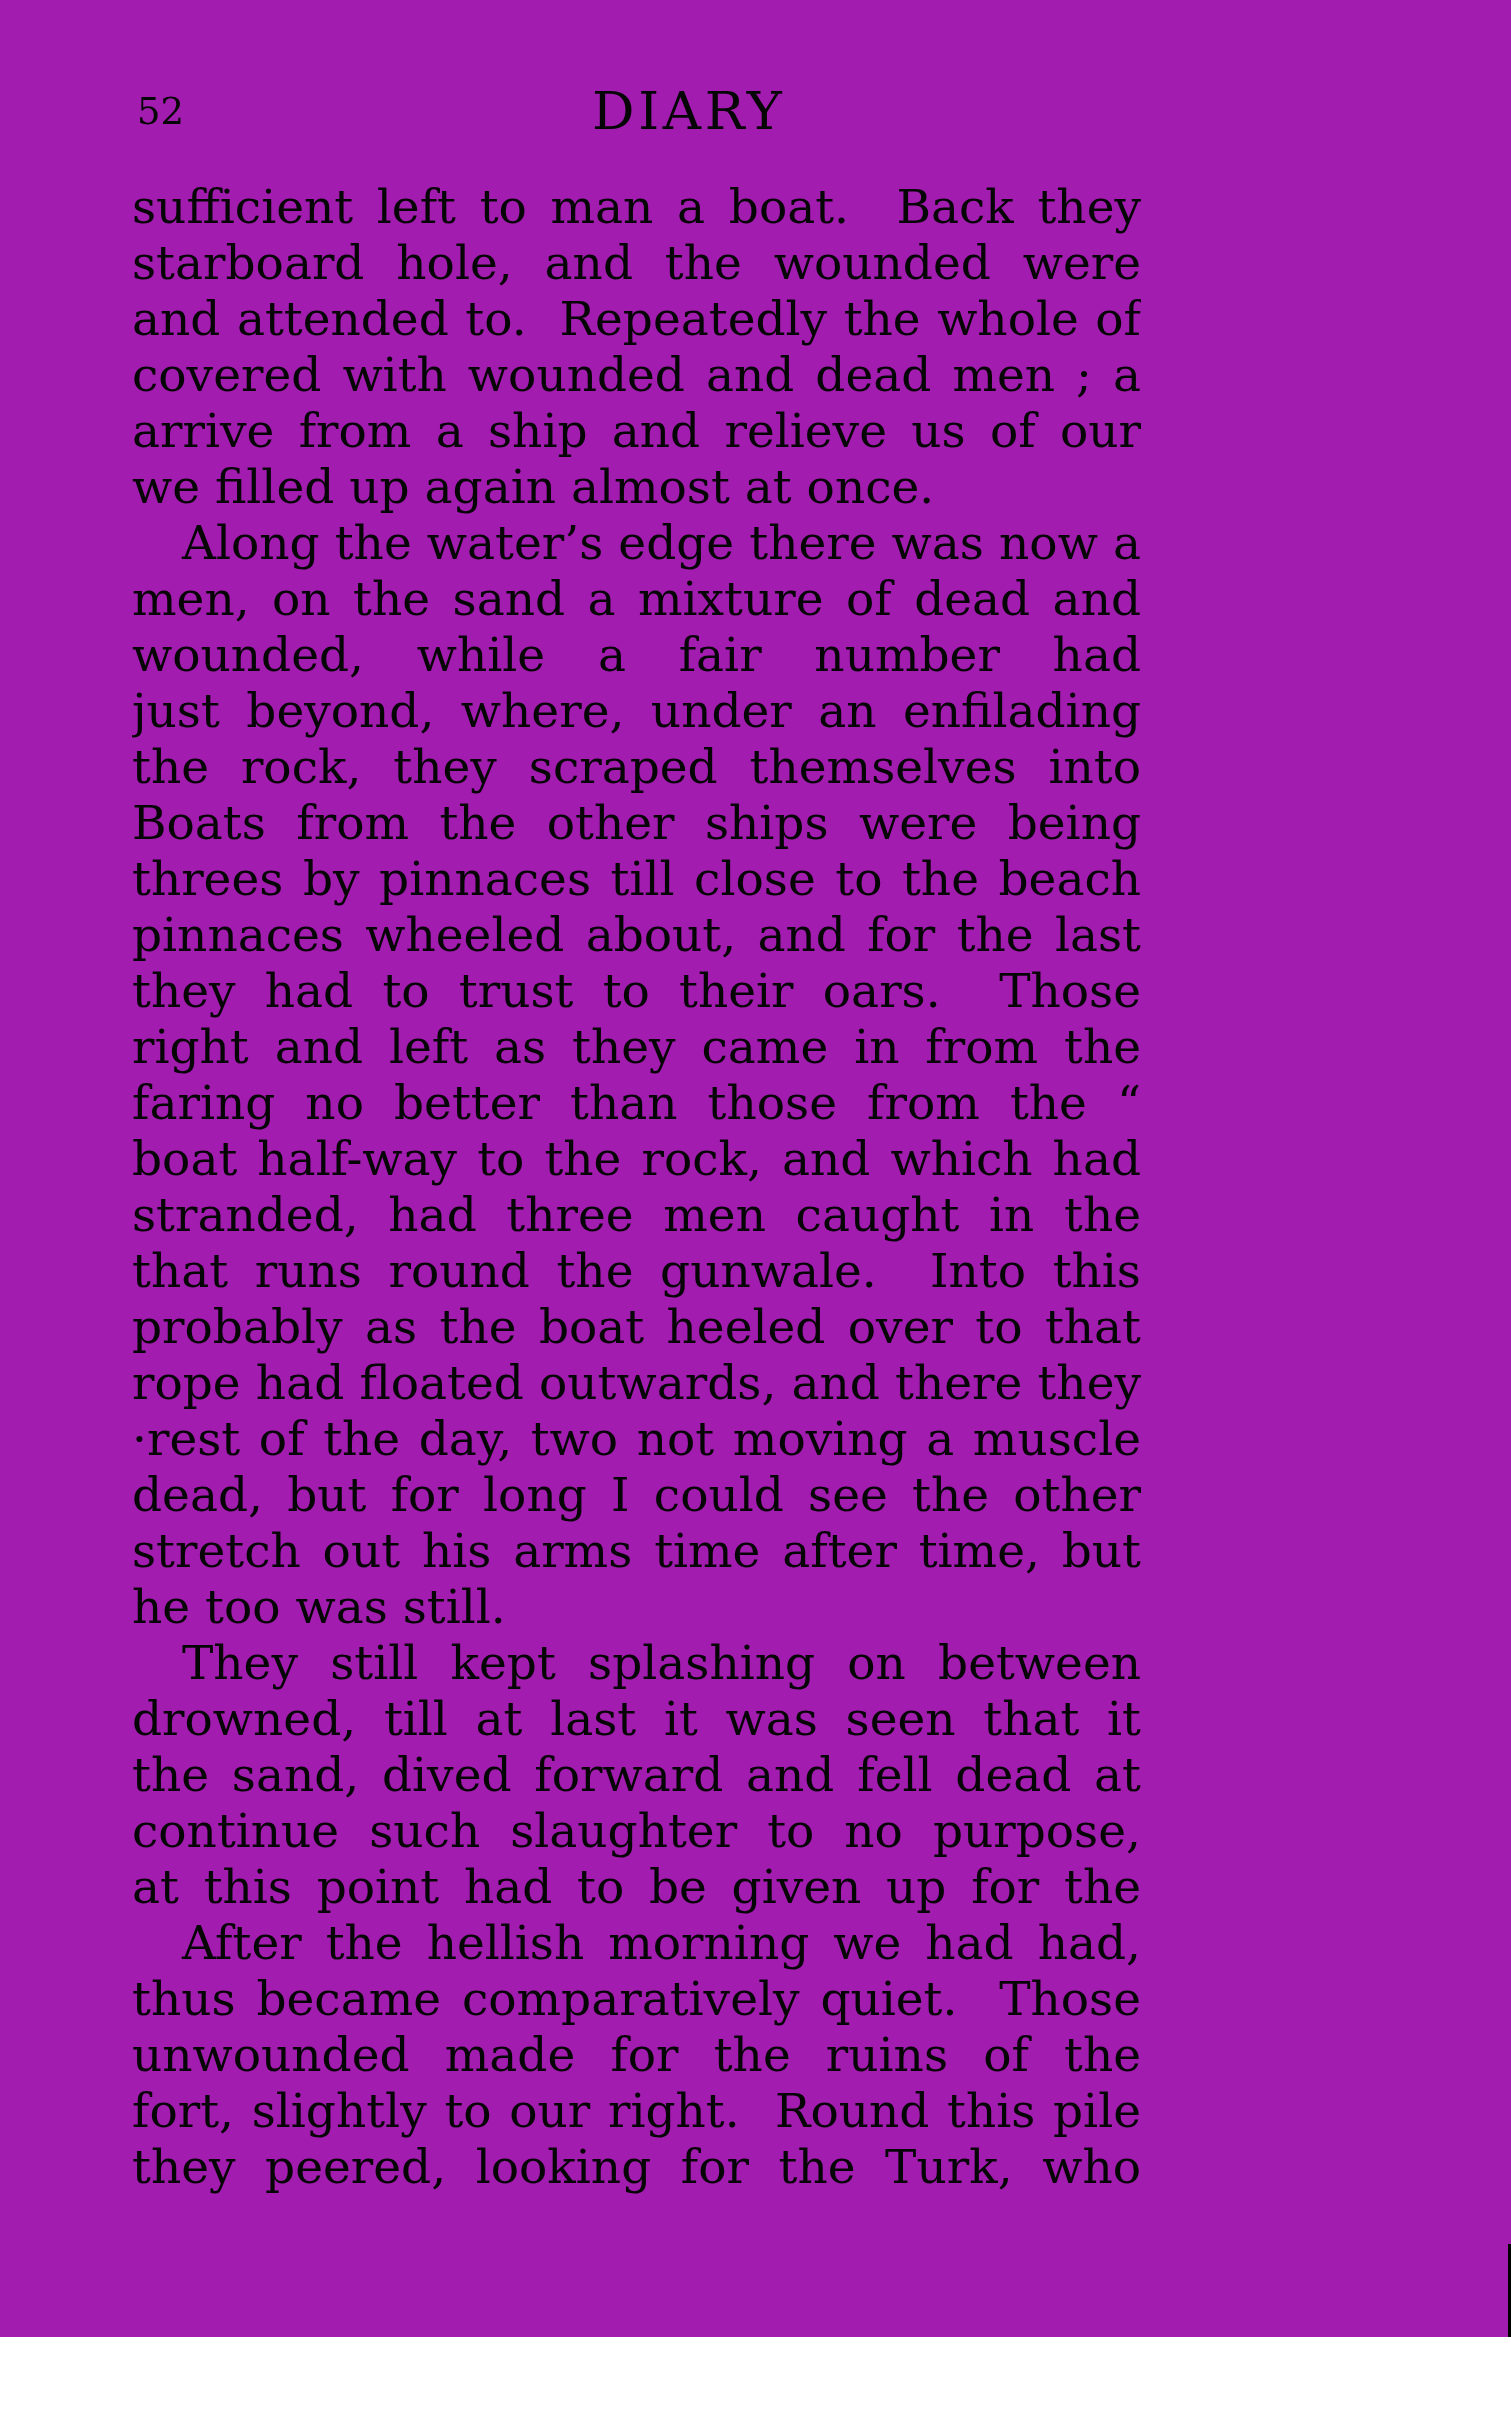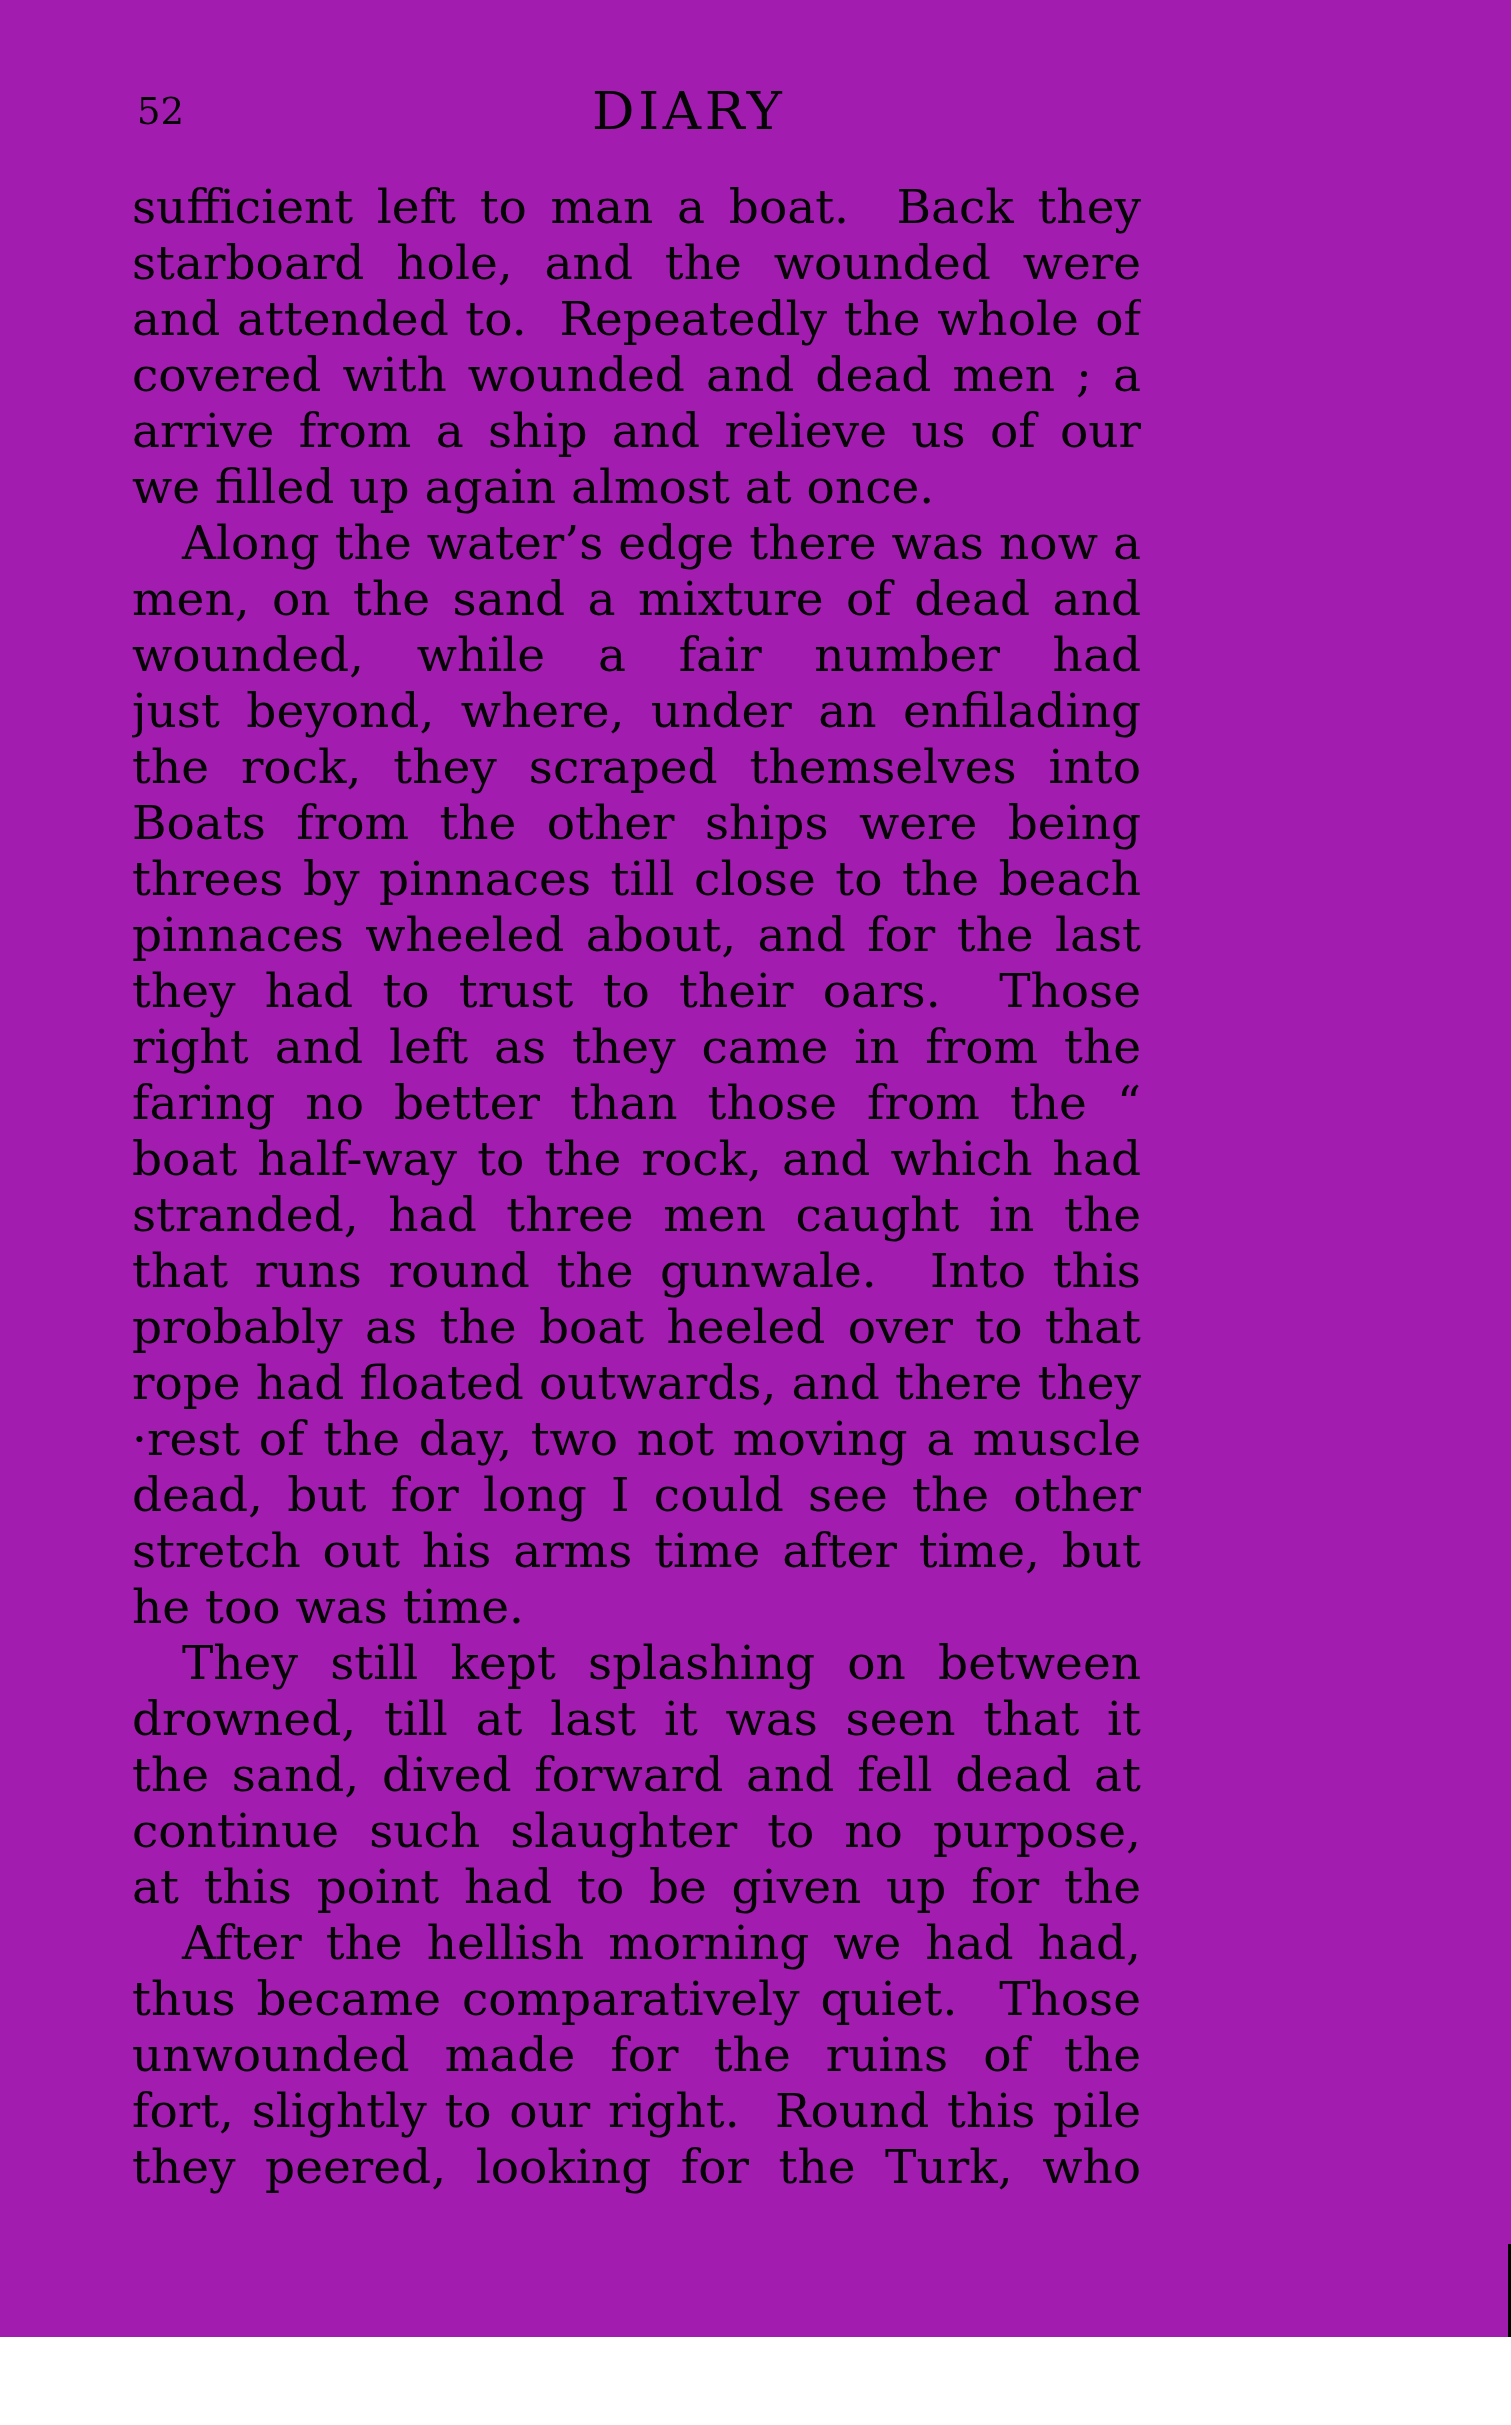--- a/index.html
+++ b/index.html
@@ -94,21 +94,21 @@
       <div class="line">right and left as they came in from the other ships were</div>
       <div class="line">faring no better than those from the “ Clyde ”. &nbsp;One</div>
       <div class="line">boat half-way to the rock, and which had been left</div>
       <div class="line">stranded, had three men caught in the festooned rope</div>
       <div class="line">that runs round the gunwale. &nbsp;Into this they had dived,</div>
       <div class="line">probably as the boat heeled over to that side and the</div>
       <div class="line">rope had floated outwards, and there they swung for the</div>
       <div class="line">·rest of the day, two not moving a muscle and evidently</div>
       <div class="line">dead, but for long I could see the other poor fellow</div>
       <div class="line">stretch out his arms time after time, but before evening</div>
-      <div class="line flush">he too was time.</div>
+      <div class="line flush">he too was still.</div>
       <div class="line indent">They still kept splashing on between the boats and</div>
       <div class="line">drowned, till at last it was seen that it was useless to</div>
       <div class="line">the sand, dived forward and fell dead at once, or were</div>
       <div class="line">continue such slaughter to no purpose, and the landing</div>
       <div class="line flush">at this point had to be given up for the time being.</div>
       <div class="line indent">After the hellish morning we had had, the afternoon</div>
       <div class="line">thus became comparatively quiet. &nbsp;Those who were still</div>
       <div class="line">unwounded made for the ruins of the round tower of the</div>
       <div class="line">fort, slightly to our right. &nbsp;Round this pile of stones</div>
       <div class="line">they peered, looking for the Turk, who was always</div>

